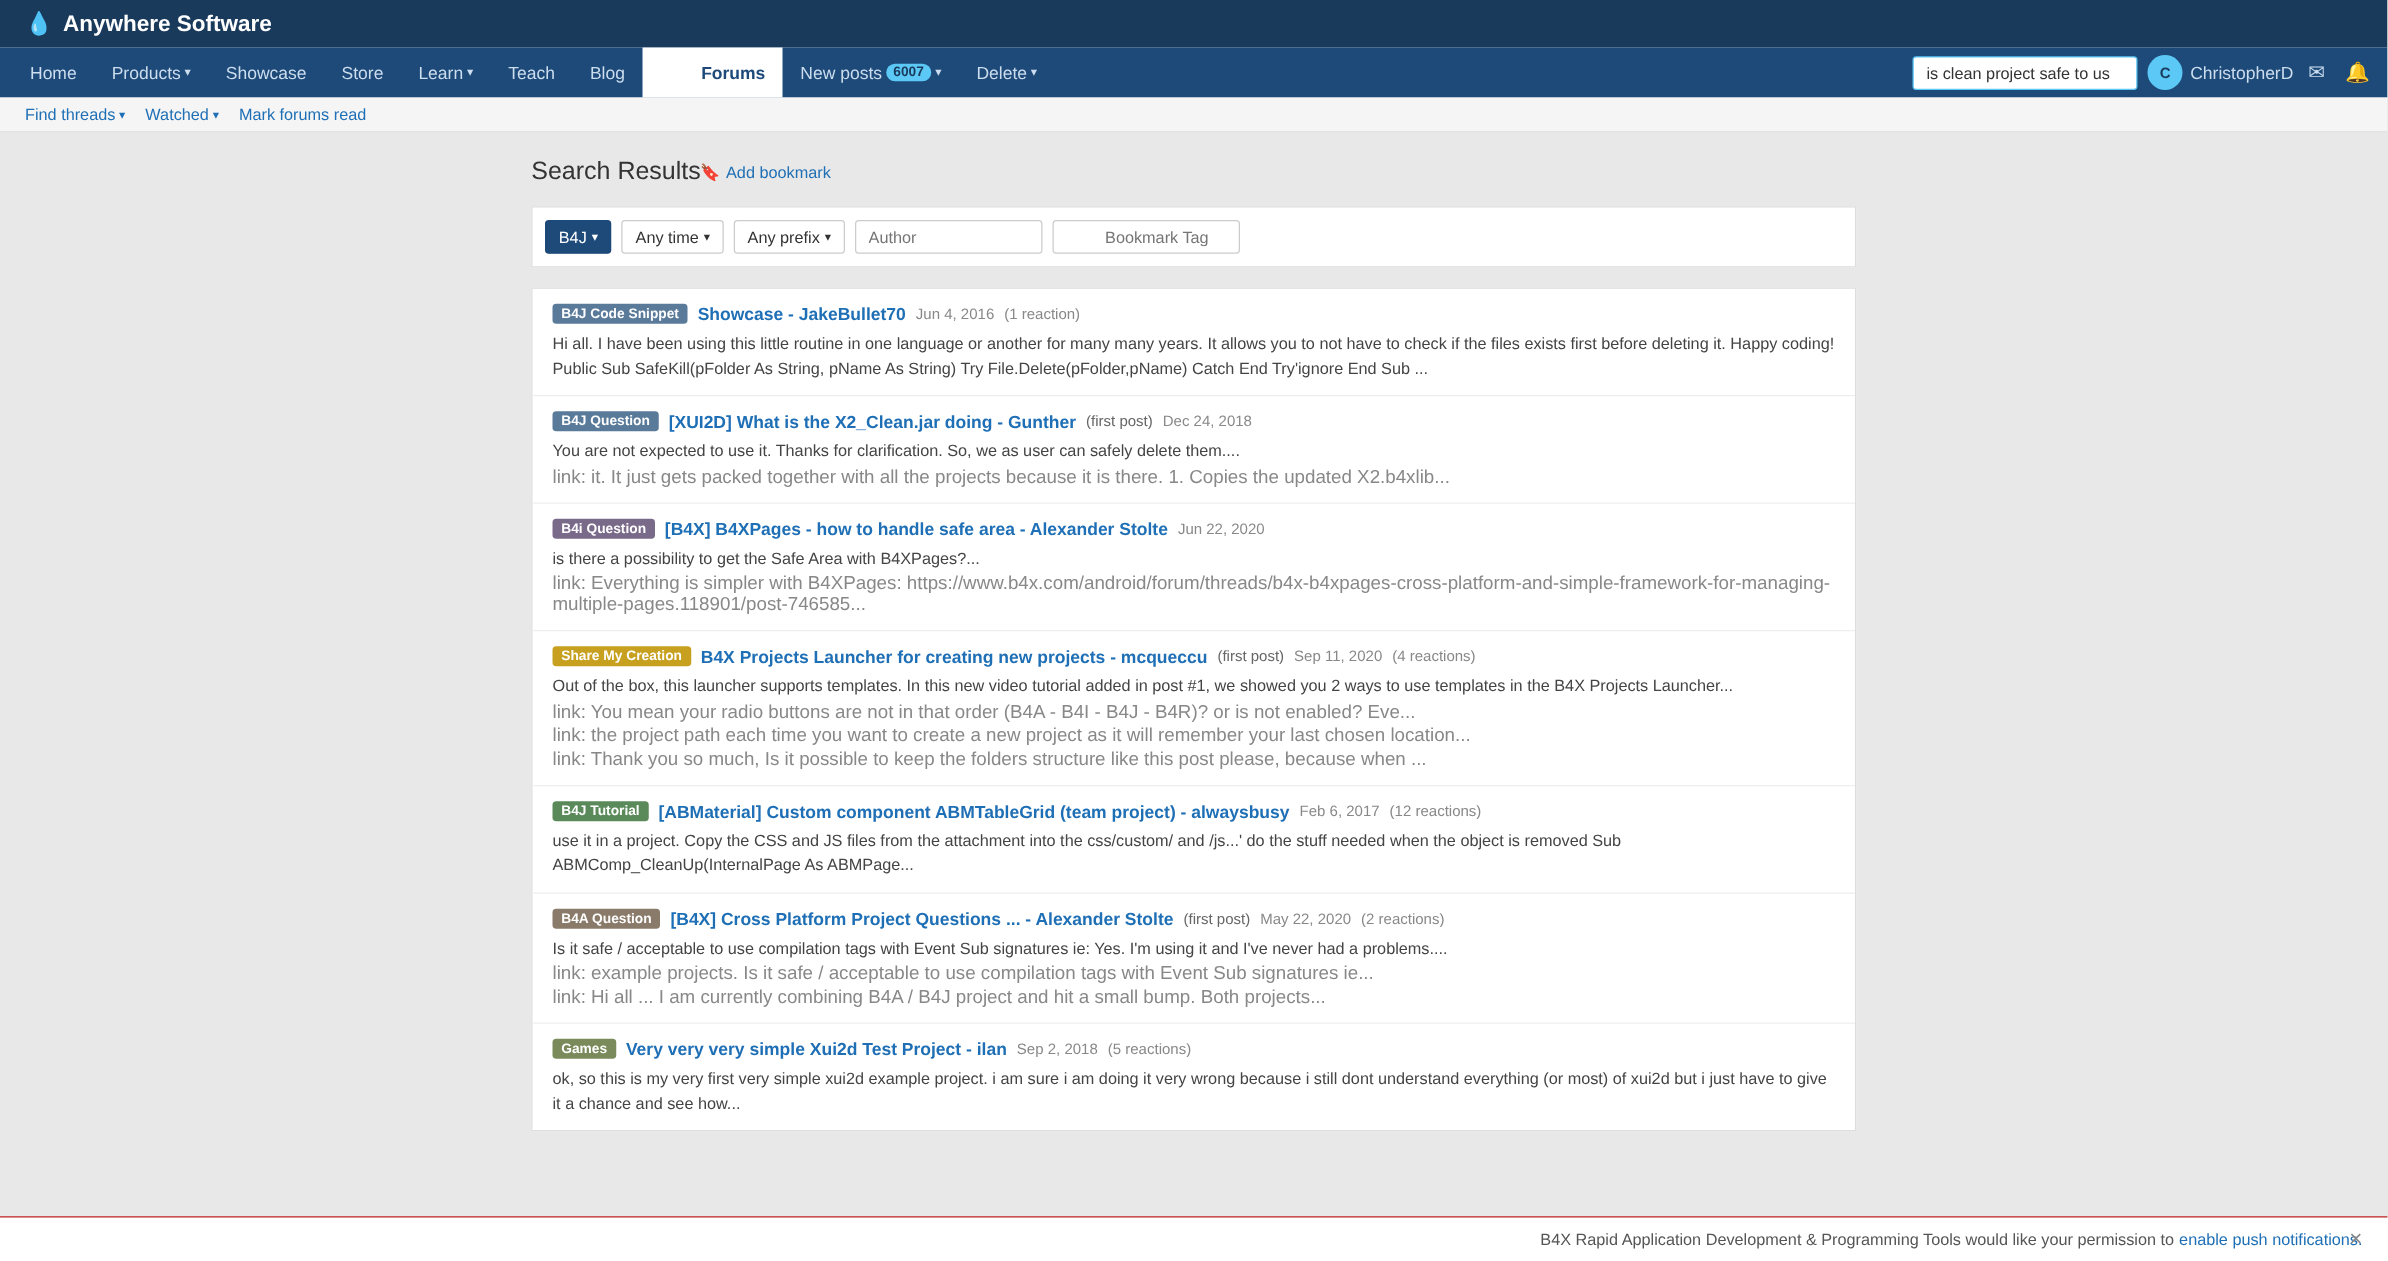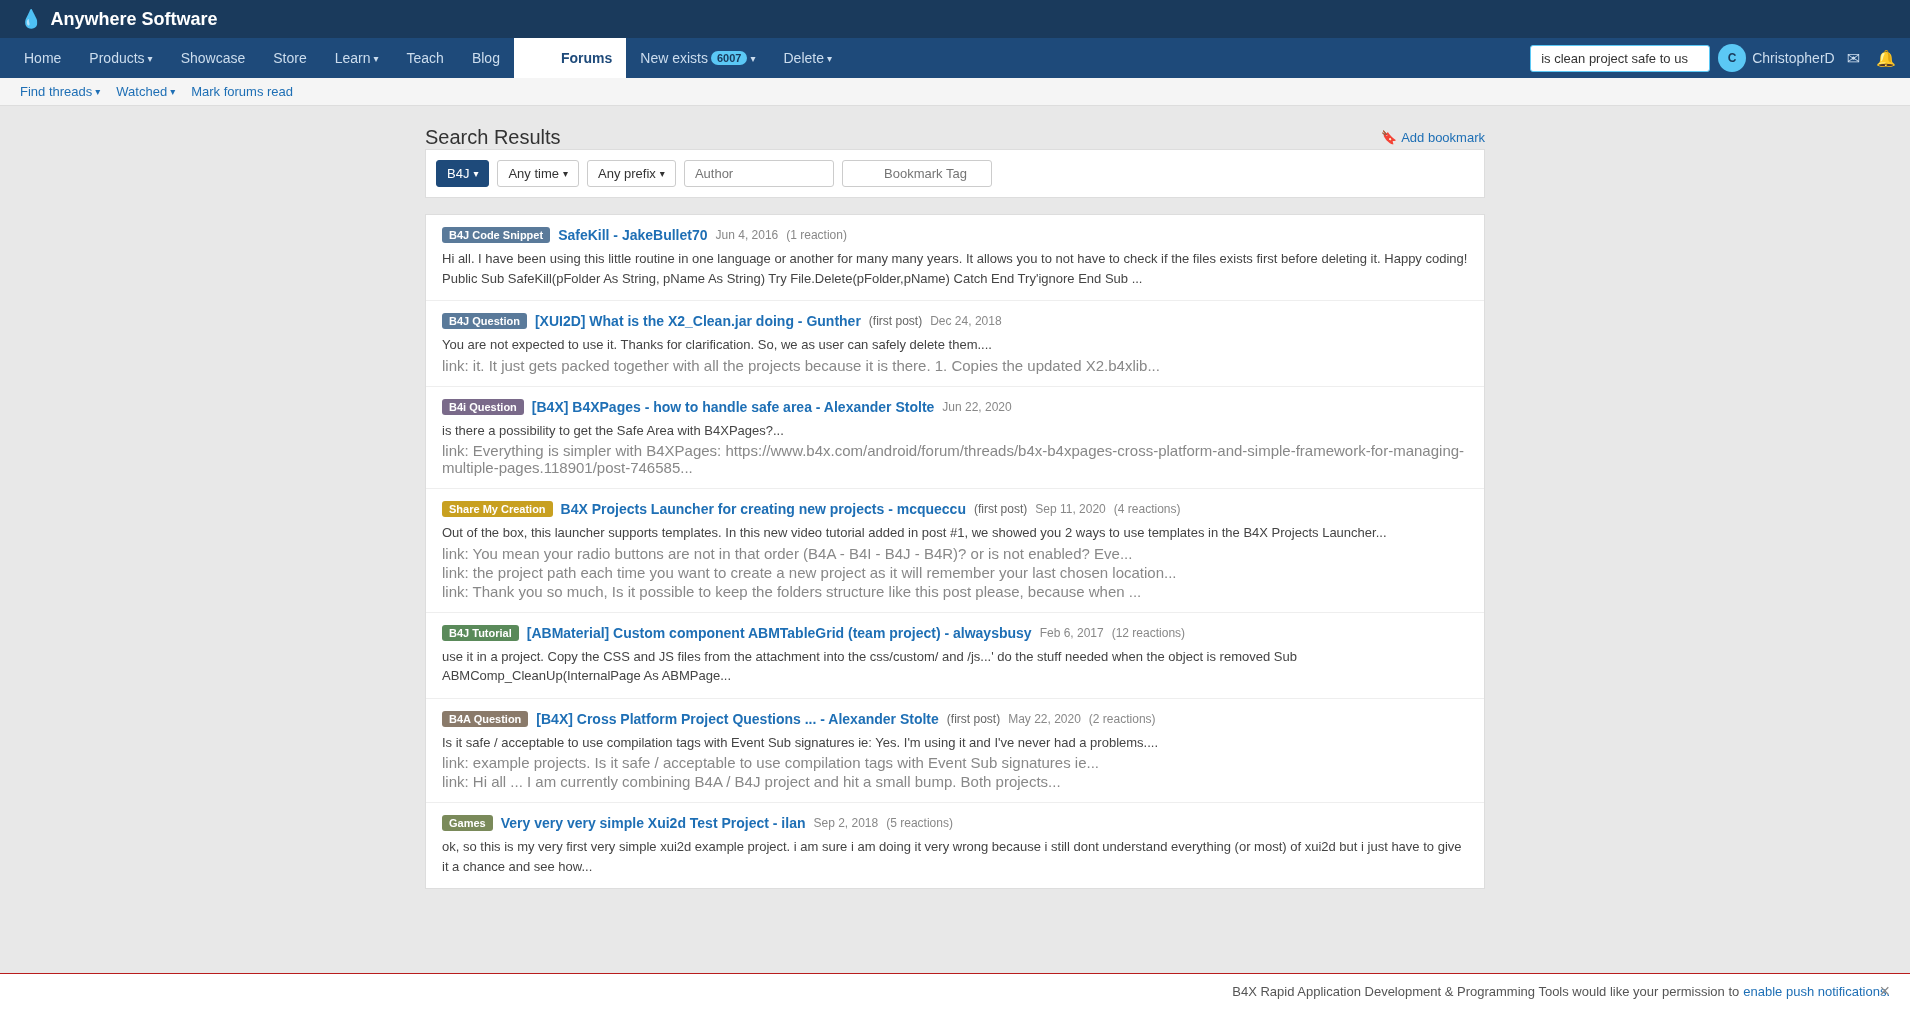--- a/index.html
+++ b/index.html
@@ -102,23 +102,23 @@
 
     
     .page-content {
       max-width: 1100px;
       margin: 20px auto;
       padding: 0 20px;
     }
 
     .search-results-header {
       display: flex;
-      justify-content: space-between;
-      align-items: center;
-      margin-bottom: 0;
+      justify-content: flex-start;
+      align-items: center;
+      margin-bottom: 16px;
     }
     .search-results-title {
       font-size: 20px;
       font-weight: normal;
       color: #333;
     }
     .add-bookmark {
       color: #1e6fb5;
       font-size: 13px;
       cursor: pointer;
@@ -279,21 +279,21 @@
   <a class="nav-item">
     <span>Teach</span>
   </a>
   <a class="nav-item">
     <span>Blog</span>
   </a>
   <a class="nav-item nav-active">
     <span>Forums</span>
   </a>
   <a class="nav-item">
-    <span>New exists</span>
+    <span>New posts</span>
     <span class="nav-badge">6007</span>
     <span class="chevron">▾</span>
   </a>
   <a class="nav-item">
     <span>Delete</span>
     <span class="chevron">▾</span>
   </a>
 
   <div class="nav-right">
     <input class="search-box-nav" type="text" value="is clean project safe to us" style="">
@@ -346,21 +346,21 @@
       <span class="chevron">▾</span>
     </div>
     <input class="filter-input" type="text" placeholder="Author" style="">
     <input class="filter-input-bookmark" type="text" placeholder="Bookmark Tag" style="">
   </div>
 
   <div class="results-container" id="results-list">
   <div class="result-item">
     <div class="result-meta">
       <span class="tag" style="background:#5a7a9a">B4J Code Snippet</span>
-      <span class="result-title">SafeKill - JakeBullet70</span>
+      <span class="result-title">Showcase - JakeBullet70</span>
 
       <span class="result-date">Jun 4, 2016</span>
       <span class="result-reactions">(1 reaction)</span>
     </div>
     <div class="result-snippet">Hi all. I have been using this little routine in one language or another for many many years. It allows you to not have to check if the files exists first before deleting it. Happy coding! Public Sub SafeKill(pFolder As String, pName As String) Try File.Delete(pFolder,pName) Catch End Try'ignore End Sub ...</div>
 
   </div>
       <div class="result-item">
     <div class="result-meta">
       <span class="tag" style="background:#5a7a9a">B4J Question</span>

